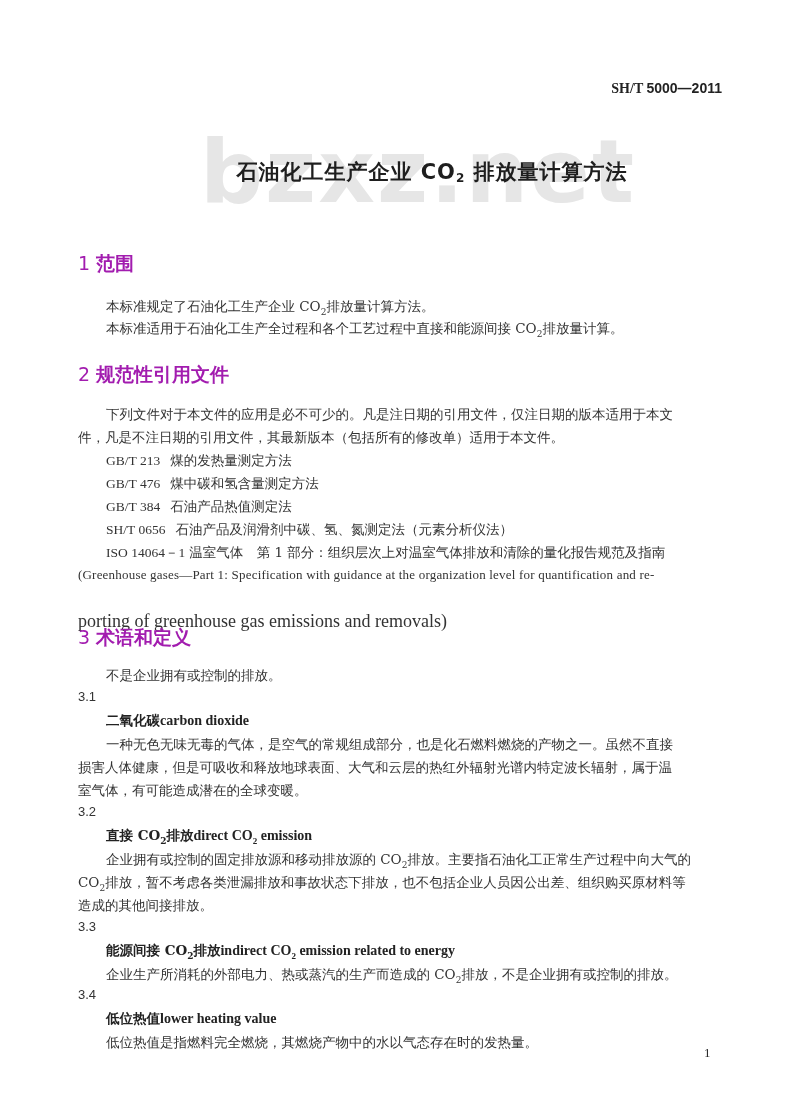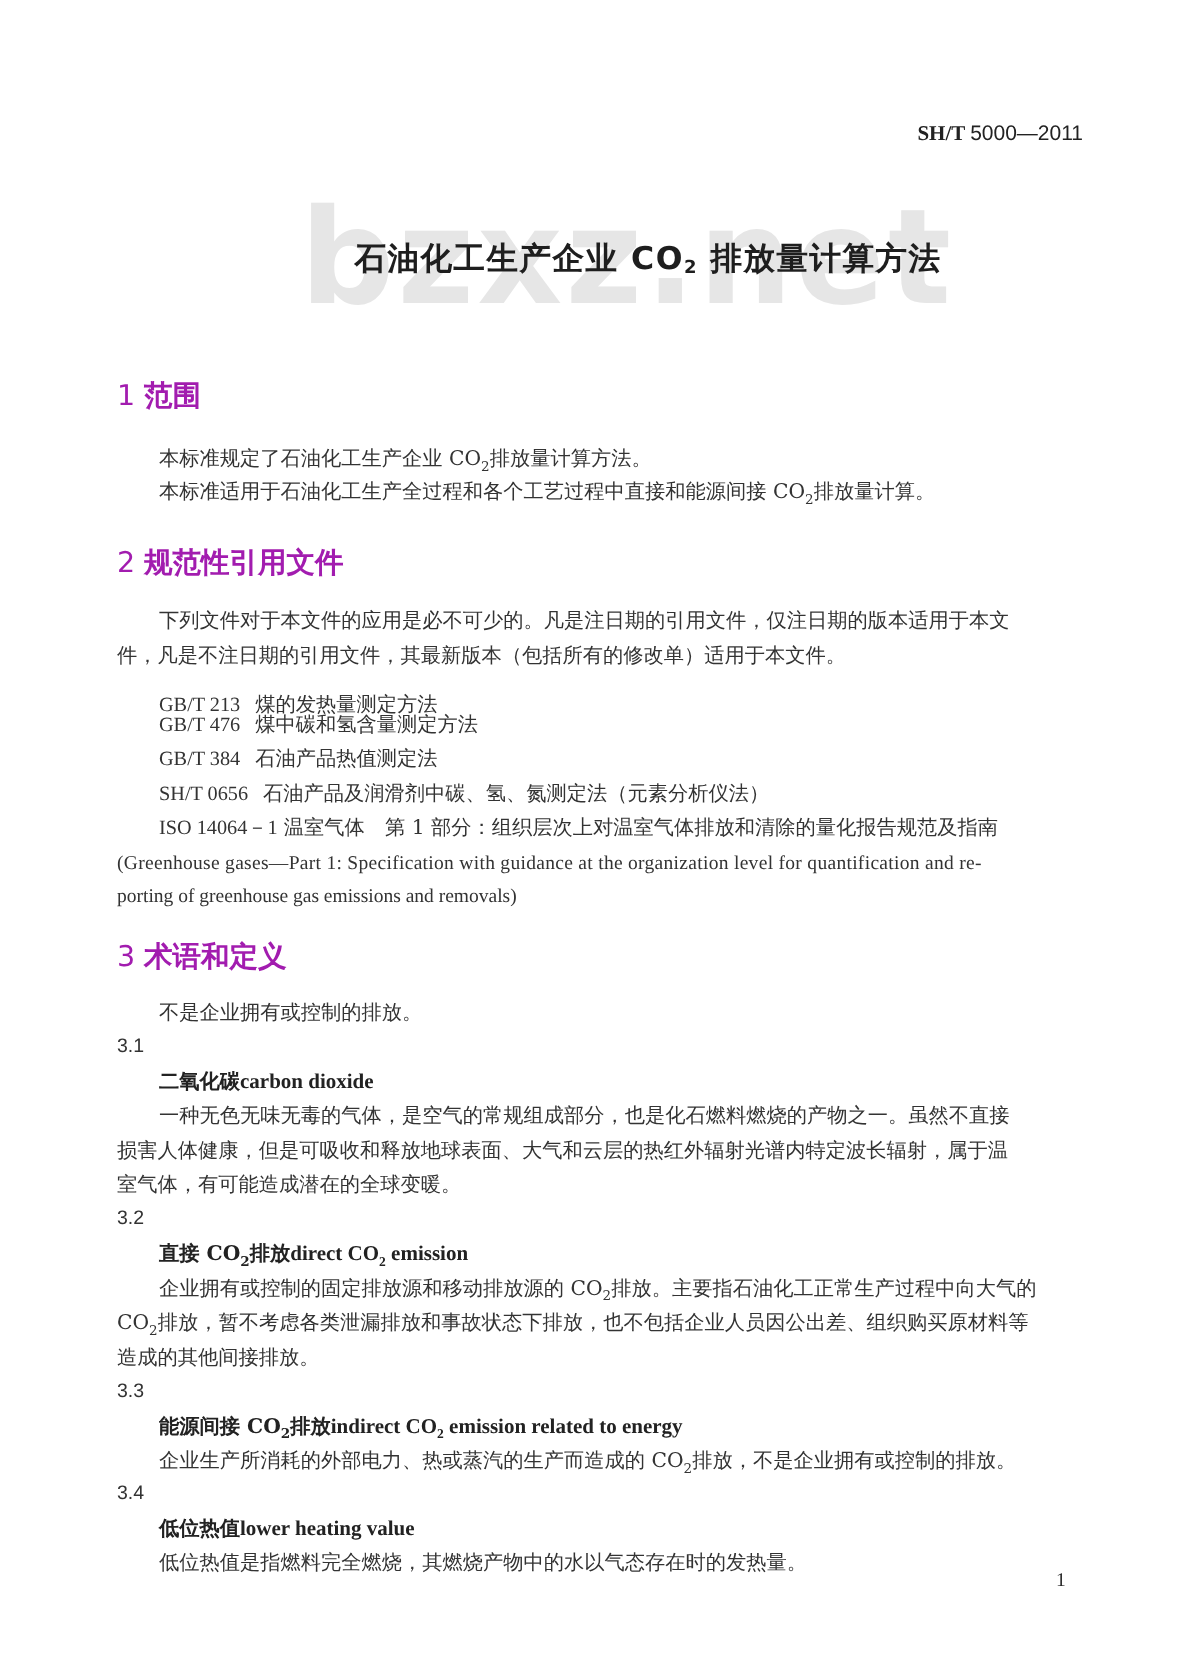--- a/index.html
+++ b/index.html
@@ -6,21 +6,21 @@
   body {
     width: 800px; height: 1118px; position: relative; overflow: hidden;
     font-family: "DejaVu Serif", "Liberation Serif", serif;
     color: #2a2a2a;
   }
   .abs { position: absolute; white-space: nowrap; }
   .std-code {
     right: 78px; top: 80px;
     font-family: "Liberation Serif", serif; font-size: 14px; font-weight: bold; color: #222;
   }
-  .std-code .year { font-weight: normal; font-family: "Liberation Sans", sans-serif; margin-top: 11px; }
+  .std-code .year { font-weight: bold; font-family: "Liberation Sans", sans-serif; margin-top: 11px; }
   .watermark {
     left: 200px; top: 128px;
     font-family: "DejaVu Sans", sans-serif; font-weight: bold;
     font-size: 88px; letter-spacing: 2px; color: #e6e6e6; line-height: 1;
     z-index: 0;
   }
   .title {
     left: 0; width: 800px; top: 158px; text-align: center;
     font-family: "DejaVu Sans", sans-serif; font-weight: bold; font-size: 21px;
     letter-spacing: 1px; color: #1e1e1e; z-index: 1; padding-left: 32px;
@@ -63,27 +63,27 @@
 </div>
 <div class="abs p" style="top:297px"><span>本标准规定了石油化工生产企业 CO</span><sub>2</sub><span>排放量计算方法。</span></div>
 <div class="abs p" style="top:319px"><span>本标准适用于石油化工生产全过程和各个工艺过程中直接和能源间接 CO</span><sub>2</sub><span>排放量计算。</span></div>
 
 <div class="abs h1" style="top:362px">
   <span class="num">2</span><span>规范性引用文件</span>
 </div>
 <div class="abs p" style="top:405px">下列文件对于本文件的应用是必不可少的。凡是注日期的引用文件，仅注日期的版本适用于本文</div>
 <div class="abs p full" style="top:428px">件，凡是不注日期的引用文件，其最新版本（包括所有的修改单）适用于本文件。</div>
 
-<div class="abs p ref" style="top:461px"><span class="code">GB/T 213</span><span>煤的发热量测定方法</span></div>
+<div class="abs p ref" style="top:451px"><span class="code">GB/T 213</span><span>煤的发热量测定方法</span></div>
 <div class="abs p ref" style="top:474px"><span class="code">GB/T 476</span><span>煤中碳和氢含量测定方法</span></div>
 <div class="abs p ref" style="top:497px"><span class="code">GB/T 384</span><span>石油产品热值测定法</span></div>
 <div class="abs p ref" style="top:520px"><span class="code">SH/T 0656</span><span>石油产品及润滑剂中碳、氢、氮测定法（元素分析仪法）</span></div>
 <div class="abs p ref" style="top:543px"><span class="code" style="margin-right:4px">ISO 14064－1</span><span>温室气体　第 1 部分：组织层次上对温室气体排放和清除的量化报告规范及指南</span></div>
 <div class="abs p full" style="top:566px; font-family:'Liberation Serif',serif; font-size:13px; letter-spacing:0.2px">(Greenhouse gases—Part 1: Specification with guidance at the organization level for quantification and re-</div>
-<div class="abs p full" style="top:588px; font-family:'Liberation Serif',serif; font-size:13px">porting of greenhouse gas emissions and removals)</div>
+<div class="abs p full" style="top:612px; font-family:'Liberation Serif',serif; font-size:18px">porting of greenhouse gas emissions and removals)</div>
 
 <div class="abs h1" style="top:625px">
   <span class="num">3</span><span>术语和定义</span>
 </div>
 <div class="abs p" style="top:666px">不是企业拥有或控制的排放。</div>
 
 <div class="abs clause-num" style="top:689px">3.1</div>
 <div class="abs term" style="top:712px"><span>二氧化碳</span><span class="en">carbon dioxide</span></div>
 <div class="abs p" style="top:735px">一种无色无味无毒的气体，是空气的常规组成部分，也是化石燃料燃烧的产物之一。虽然不直接</div>
 <div class="abs p full" style="top:758px">损害人体健康，但是可吸收和释放地球表面、大气和云层的热红外辐射光谱内特定波长辐射，属于温</div>

